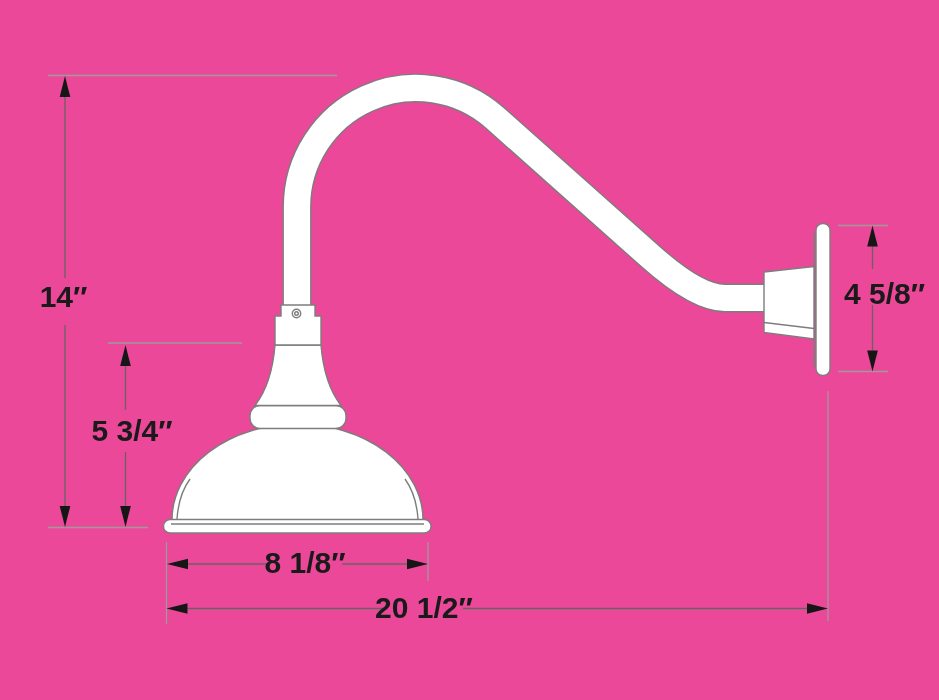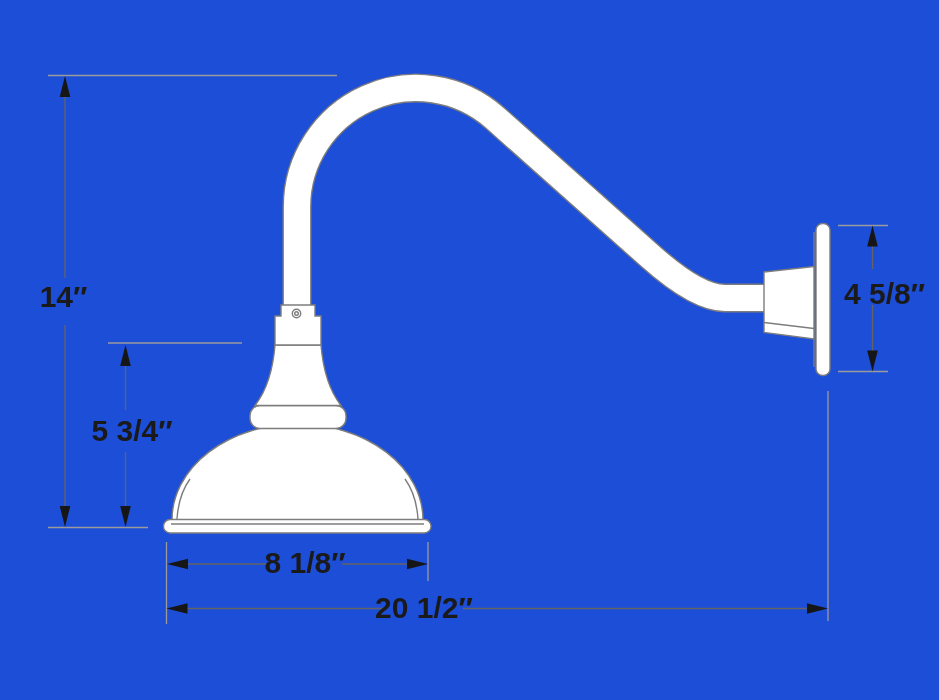--- a/index.html
+++ b/index.html
@@ -1,16 +1,16 @@
 <!DOCTYPE html>
 <html><head>
 <meta charset="utf-8">
 <style>
   html,body{margin:0;padding:0;background:#ffffff;}
-  .stage{position:relative;width:939px;height:700px;background:#1d4ed8;overflow:hidden;
+  .stage{position:relative;width:939px;height:700px;background:#ec4899;overflow:hidden;
          font-family:"Liberation Sans",sans-serif;}
   svg{display:block;}
   
   .ext{stroke:#9b9b9b;stroke-width:1.3;fill:none;}
   
   .dim{stroke:#646464;stroke-width:1.3;fill:none;}
   
   .fx{stroke:#7d7d7d;stroke-width:1.4;fill:none;}
   .fxw{stroke:#7d7d7d;stroke-width:1.4;fill:#ffffff;}
   

